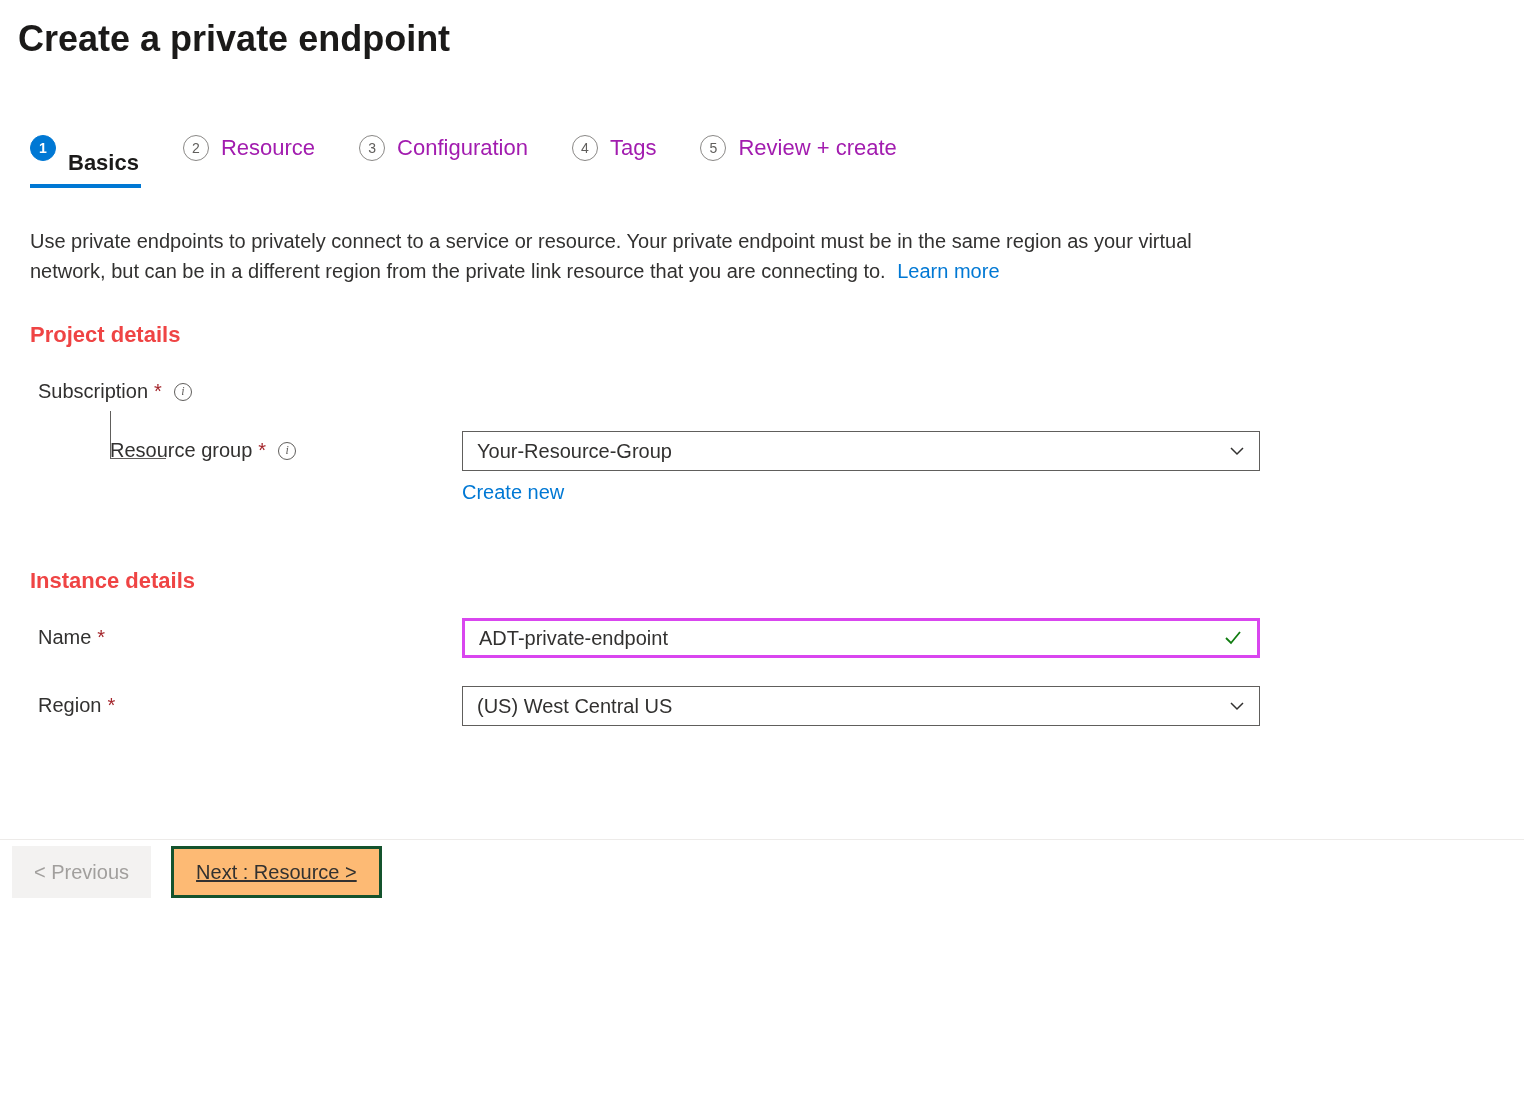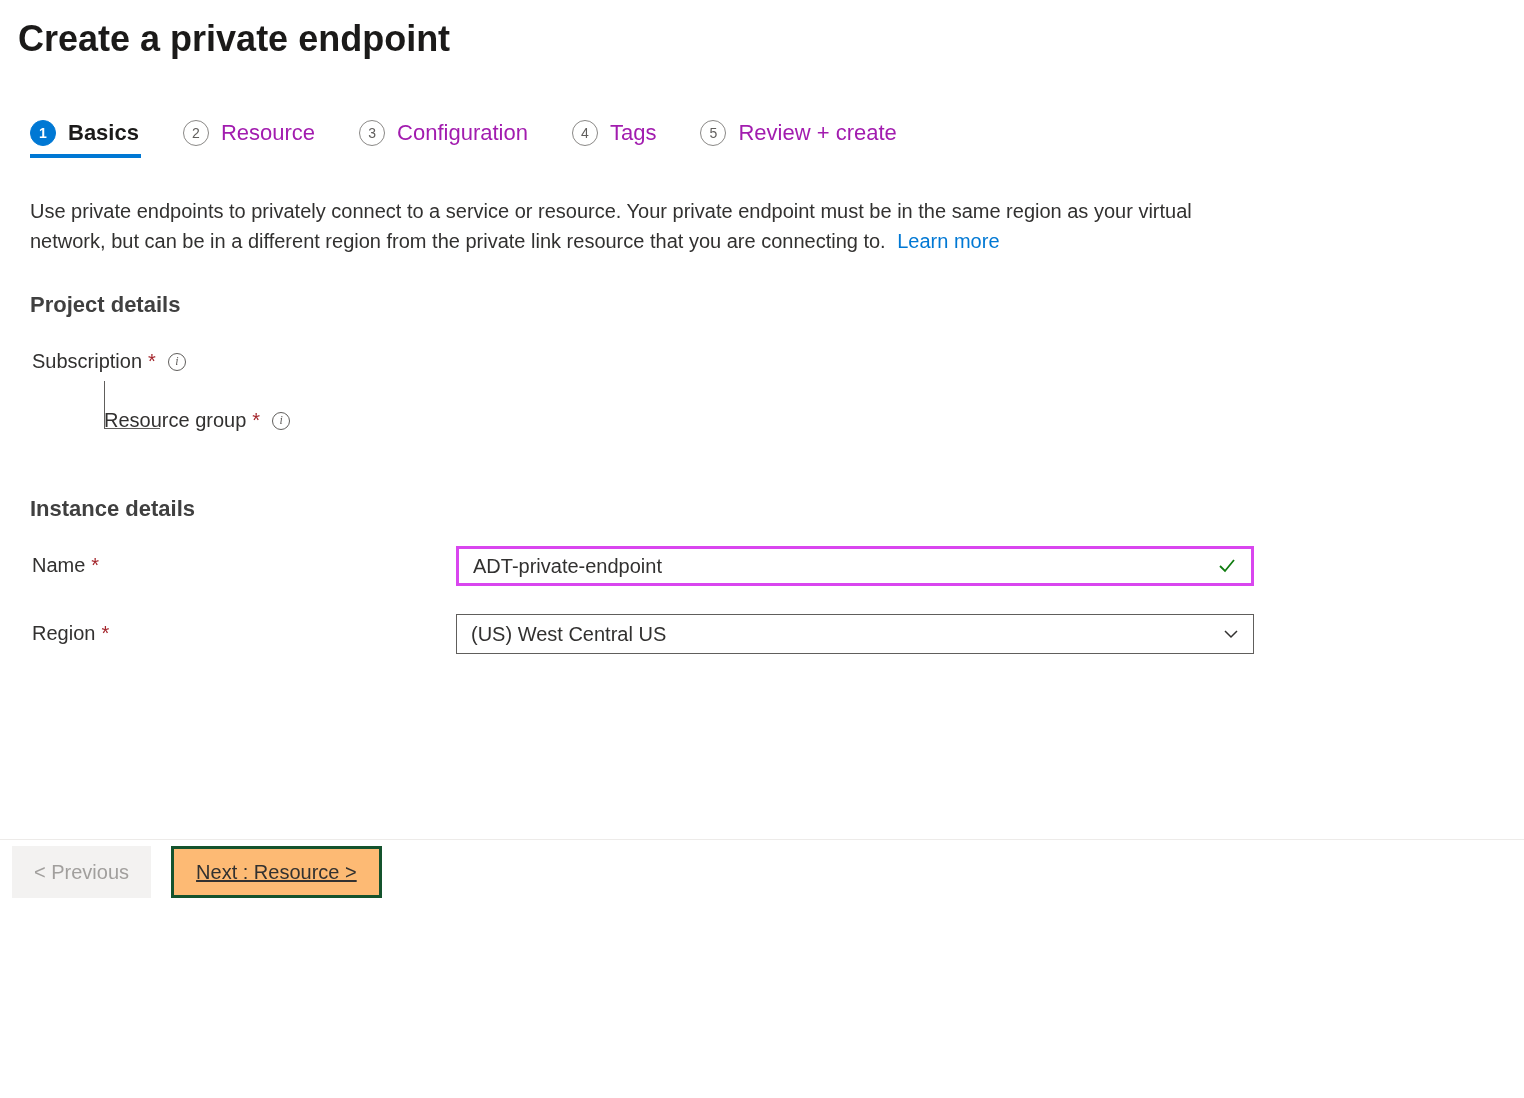--- a/index.html
+++ b/index.html
@@ -67,46 +67,47 @@
       color: #ffffff;
       font-weight: 600;
     }
     .tab-label {
       font-size: 22px;
       color: #a21caf;
     }
     .tab.active .tab-label {
       color: #1b1a19;
       font-weight: 600;
+      margin-top: 30px;
     }
     .description {
       font-size: 20px;
       color: #323130;
       line-height: 1.5;
       margin-left: 12px;
       margin-right: 280px;
       margin-bottom: 36px;
     }
     .learn-more {
       color: #0078d4;
       text-decoration: none;
       cursor: pointer;
       margin-left: 6px;
     }
     .section-title {
       font-size: 22px;
       font-weight: 600;
-      color: #404040;
+      color: #ef4444;
       margin-left: 12px;
       margin-bottom: 24px;
     }
     .field-row {
       display: flex;
       align-items: flex-start;
-      margin-left: 14px;
+      margin-left: 20px;
       margin-bottom: 28px;
     }
     .field-label-col {
       width: 424px;
       display: flex;
       align-items: center;
       padding-top: 8px;
       gap: 6px;
     }
     .field-label {
@@ -274,20 +275,29 @@
     </div>
   </div>
 
   <div class="field-row">
     <div class="field-label-col indented">
       <div class="indent-connector"></div>
       <span class="field-label">Resource group</span>
       <span class="required-star">*</span>
       <span class="info-icon">i</span>
     </div>
+    <div class="field-input-col">
+      <div class="select-box">
+        <span class="select-value">Your-Resource-Group</span>
+        <svg class="chevron-down" viewBox="0 0 16 16" fill="none" stroke="#323130" stroke-width="1.5">
+            <path d="M2 5 L8 11 L14 5"></path>
+          </svg>
+      </div>
+      <a class="create-new-link">Create new</a>
+    </div>
   </div>
 
   <div class="section-gap"></div>
 
   <div class="section-title">Instance details</div>
 
   <div class="field-row">
     <div class="field-label-col">
       <span class="field-label">Name</span>
       <span class="required-star">*</span>

